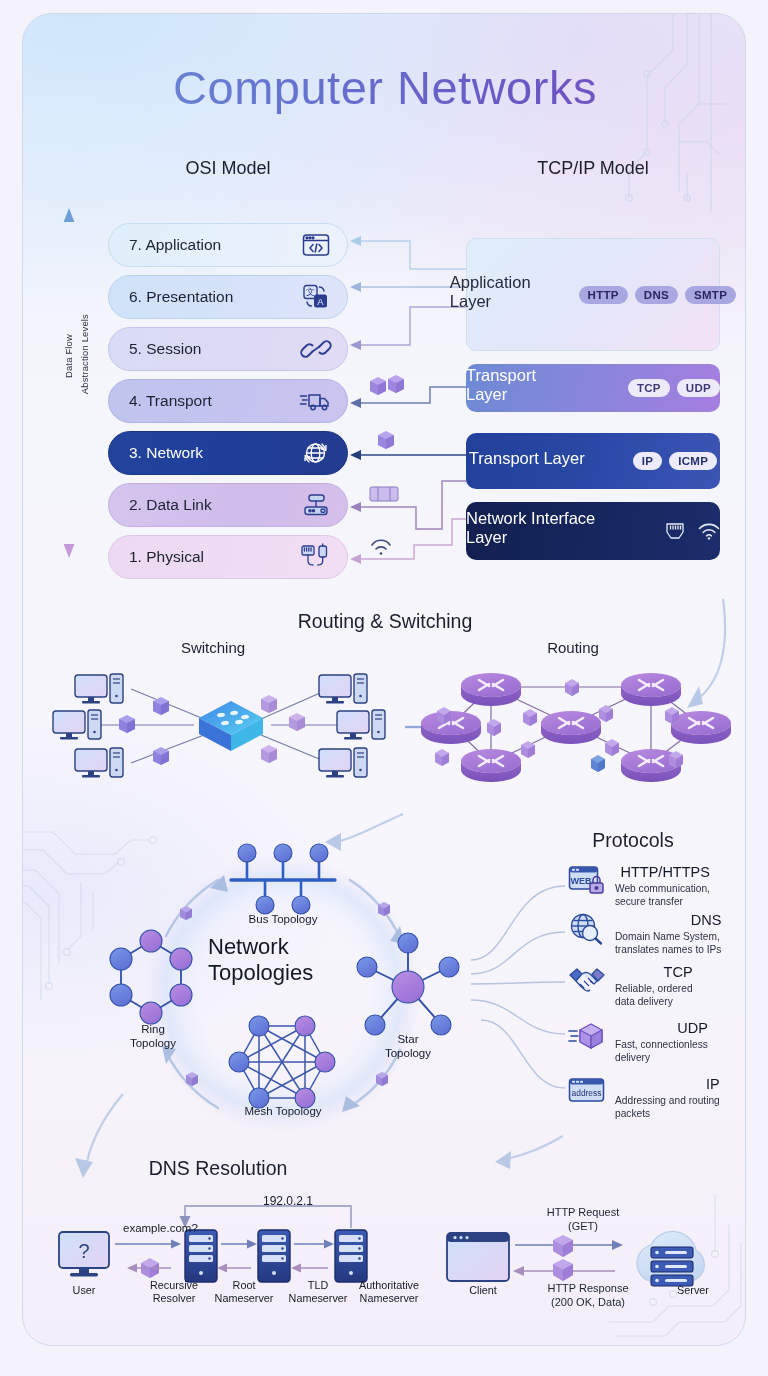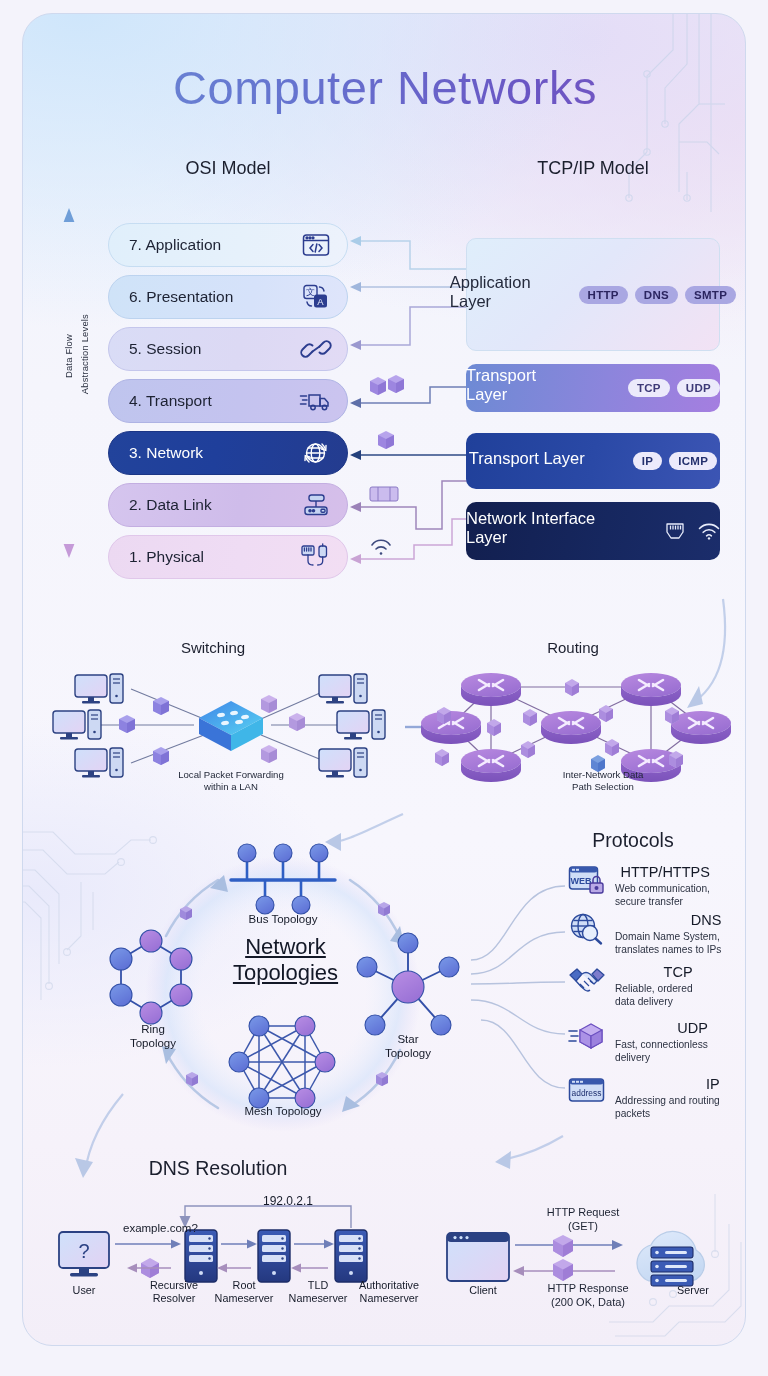--- a/index.html
+++ b/index.html
@@ -76,21 +76,21 @@
 
   
   .prow { position:absolute; left:545px; display:flex; gap:9px; align-items:flex-start; }
   .prow .picon { width:38px; height:32px; flex:none; }
   .pname { font-size:14.5px; color:#151a28; font-weight:400; line-height:1.05;text-align:right; }
   .pdesc { font-size:10.2px; color:#2c3242; line-height:1.28; margin-top:2px; }
 
   .cap  { font-size:9.6px; color:#1e2434; text-align:center; line-height:1.25; }
   .nodelbl { font-size:10.8px; color:#161b29; text-align:center; line-height:1.2; }
   .toplbl { font-size:11.5px; color:#161b29; text-align:center; line-height:1.22; }
-  .topotitle { font-size:22px; color:#131827; text-align:center; line-height:1.16;text-decoration:underline; }
+  .topotitle { font-size:22px; color:#131827; text-align:left; line-height:1.16; }
   .flowlbl { font-size:11px; color:#1c2232; text-align:center; line-height:1.25; }
   .vlabel { position:absolute; font-size:9.4px; color:#2a3040; letter-spacing:.2px;
             writing-mode:vertical-rl; transform:rotate(180deg); white-space:nowrap; }
   svg { display:block; overflow:visible; }
 </style>
 </head>
 <body>
 
 <div id="card">
 
@@ -354,20 +354,21 @@
         <svg width="22" height="18" viewBox="0 0 22 18" fill="none" stroke="#e7ecfb" stroke-width="1.6" stroke-linecap="round">
           <path d="M1.5 6.5 A13 13 0 0 1 20.5 6.5"></path>
           <path d="M5.2 10.3 A8 8 0 0 1 16.8 10.3"></path>
           <path d="M8.6 13.8 A3.6 3.6 0 0 1 13.4 13.8"></path>
           <circle cx="11" cy="16.4" r="1.2" fill="#e7ecfb" stroke="none"></circle>
         </svg>
       </span>
     </div>
   </div>
 
+  <div class="abs sectitle" style="left:0;top:596px;width:724px;text-align:center;">Routing &amp; Switching</div>
 
   <div class="abs subhead" style="left:110px;top:625px;width:160px;text-align:center;">Switching</div>
   <div class="abs subhead" style="left:470px;top:625px;width:160px;text-align:center;">Routing</div>
 
   <svg class="abs" style="left:38px;top:645px;" width="340" height="130">
     <defs>
       <linearGradient id="mon" x1="0" y1="0" x2="1" y2="1">
         <stop offset="0%" stop-color="#cfe0fb"></stop>
           <stop offset="100%" stop-color="#e3d3f4"></stop>
       </linearGradient>
@@ -485,22 +486,20 @@
           <polygon points="0,4 8,8 8,18 0,14" fill="#b399df"></polygon>
           <polygon points="8,8 16,4 16,14 8,18" fill="#a78cd6"></polygon>
         </g>
       <g transform="translate(200,86)">
           <polygon points="0,4 8,0 16,4 16,14 8,18 0,14" fill="#cbb2ec"></polygon>
           <polygon points="0,4 8,8 8,18 0,14" fill="#b399df"></polygon>
           <polygon points="8,8 16,4 16,14 8,18" fill="#a78cd6"></polygon>
         </g>
     </g>
   </svg>
-  <div class="abs cap" style="left:118px;top:755px;width:180px;white-space:pre-line;">Local Packet Forwarding
-within a LAN</div>
 
   <svg class="abs" style="left:380px;top:702px;" width="40" height="22">
     <line x1="2" y1="11" x2="28" y2="11" stroke="#93a8d8" stroke-width="2.4"></line>
     <polygon points="38,11 26,5.5 26,16.5" fill="#93a8d8"></polygon>
   </svg>
 
   <svg class="abs" style="left:406px;top:645px;" width="300" height="130">
     <defs>
       <linearGradient id="rtop" x1="0" y1="0" x2="0.6" y2="1">
         <stop offset="0%" stop-color="#b98ae0"></stop>
@@ -647,22 +646,20 @@
           <polygon points="0,4 7,8 7,17 0,13" fill="#ac8ddf"></polygon>
           <polygon points="7,8 14,4 14,13 7,17" fill="#9f7dd6"></polygon>
         </g>
       <g transform="translate(240,92)">
           <polygon points="0,4 7,0 14,4 14,13 7,17 0,13" fill="#c2a8ea"></polygon>
           <polygon points="0,4 7,8 7,17 0,13" fill="#ac8ddf"></polygon>
           <polygon points="7,8 14,4 14,13 7,17" fill="#9f7dd6"></polygon>
         </g>
     </g>
   </svg>
-  <div class="abs cap" style="left:490px;top:755px;width:180px;white-space:pre-line;">Inter-Network Data
-Path Selection</div>
 
   <svg class="abs" style="left:0;top:560px;" width="724" height="620">
     <g fill="none" stroke="#b9c8e6" stroke-width="2.2" opacity=".85">
       <path d="M700 25 C706 70 700 110 668 130"></path>
       <path d="M380 240 C340 258 322 268 308 268"></path>
       <path d="M540 562 C520 574 500 582 478 586"></path>
       <path d="M100 520 C78 546 66 570 62 598"></path>
     </g>
     <polygon points="664,134 676,112 680,130" fill="#b9c8e6"></polygon>
     <polygon points="302,268 318,259 318,277" fill="#b9c8e6"></polygon>

